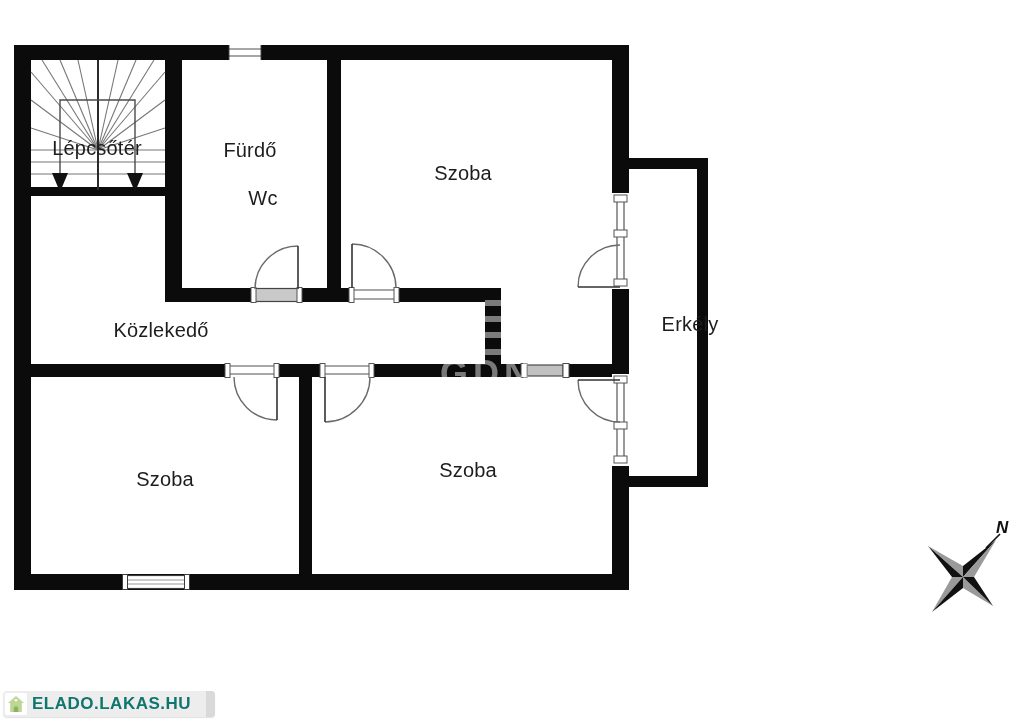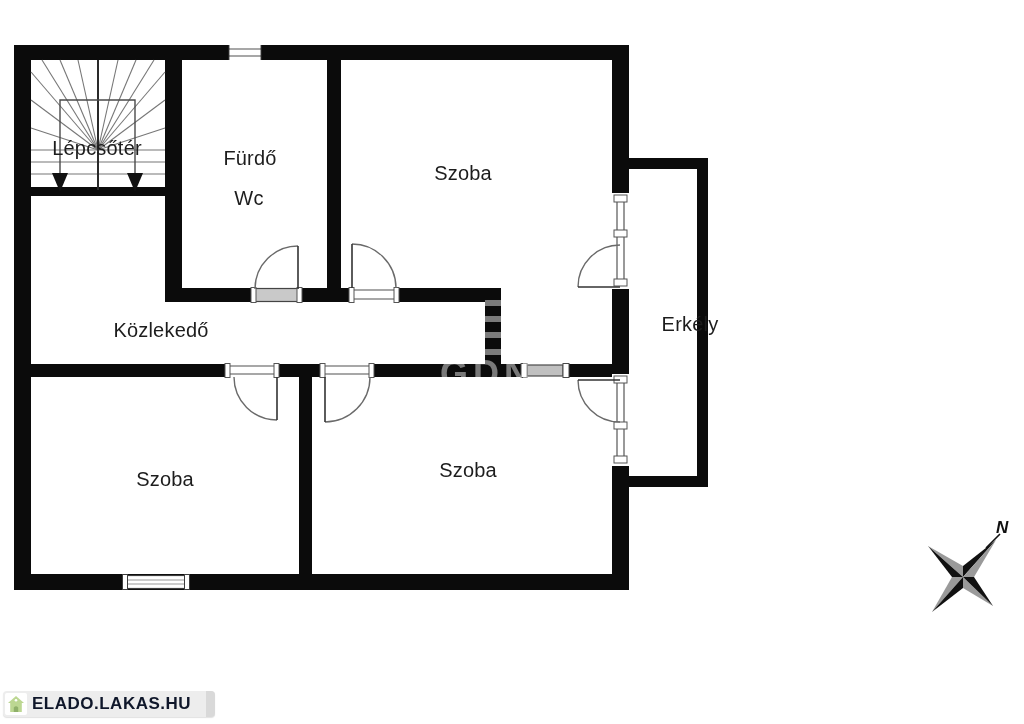--- a/index.html
+++ b/index.html
@@ -15,21 +15,21 @@
   .logo-bar{
     position:absolute;left:3px;top:691px;width:212px;height:26px;
     background:#ededed;border-radius:4px;display:flex;align-items:center;
     box-shadow:0 1px 1px rgba(0,0,0,0.12);
   }
   .logo-icon-box{
     width:22px;height:22px;background:#ffffff;margin-left:2px;border-radius:2px;
     display:flex;align-items:center;justify-content:center;flex:0 0 auto;
   }
   .logo-text{
-    flex:1 1 auto;color:#0f172a;font-weight:bold;font-size:17px;
+    flex:1 1 auto;color:#0f766e;font-weight:bold;font-size:17px;
     letter-spacing:0.5px;padding-left:5px;line-height:26px;user-select:none;
   }
   .logo-cap{
     width:9px;height:26px;background:#d9d9d9;border-radius:0 4px 4px 0;flex:0 0 auto;
   }
 </style>
 </head>
 <body>
 
 <div class="canvas">
@@ -197,22 +197,22 @@
       <polygon points="932,612 963,577 952,577" fill="#9a9a9a"></polygon>
       <polygon points="932,612 963,577 963,588" fill="#111"></polygon>
 
       <polygon points="993,606 963,577 963,588" fill="#9a9a9a"></polygon>
       <polygon points="993,606 963,577 974,577" fill="#111"></polygon>
       <text x="996" y="533" font-size="17" font-weight="bold" font-style="italic" fill="#111">N</text>
     </g>
   </svg>
 
   <div class="room-label" style="left:97px;top:148px;">Lépcsőtér</div>
-  <div class="room-label" style="left:250px;top:158px;text-align:center;">Fürdő</div>
-  <div class="room-label" style="left:249px;top:198px;">Wc</div>
+  <div class="room-label" style="left:250px;top:150px;text-align:center;">Fürdő</div>
+  <div class="room-label" style="left:263px;top:198px;">Wc</div>
   <div class="room-label" style="left:463px;top:173px;">Szoba</div>
   <div class="room-label" style="left:161px;top:330px;">Közlekedő</div>
   <div class="room-label" style="left:690px;top:324px;">Erkély</div>
   <div class="room-label" style="left:165px;top:479px;">Szoba</div>
   <div class="room-label" style="left:468px;top:470px;">Szoba</div>
 
   <div class="logo-bar">
     <div class="logo-icon-box">
       <svg width="18" height="18" viewBox="0 0 18 18">
         <polygon points="1,8 9,1 17,8" fill="#bcd792"></polygon>

